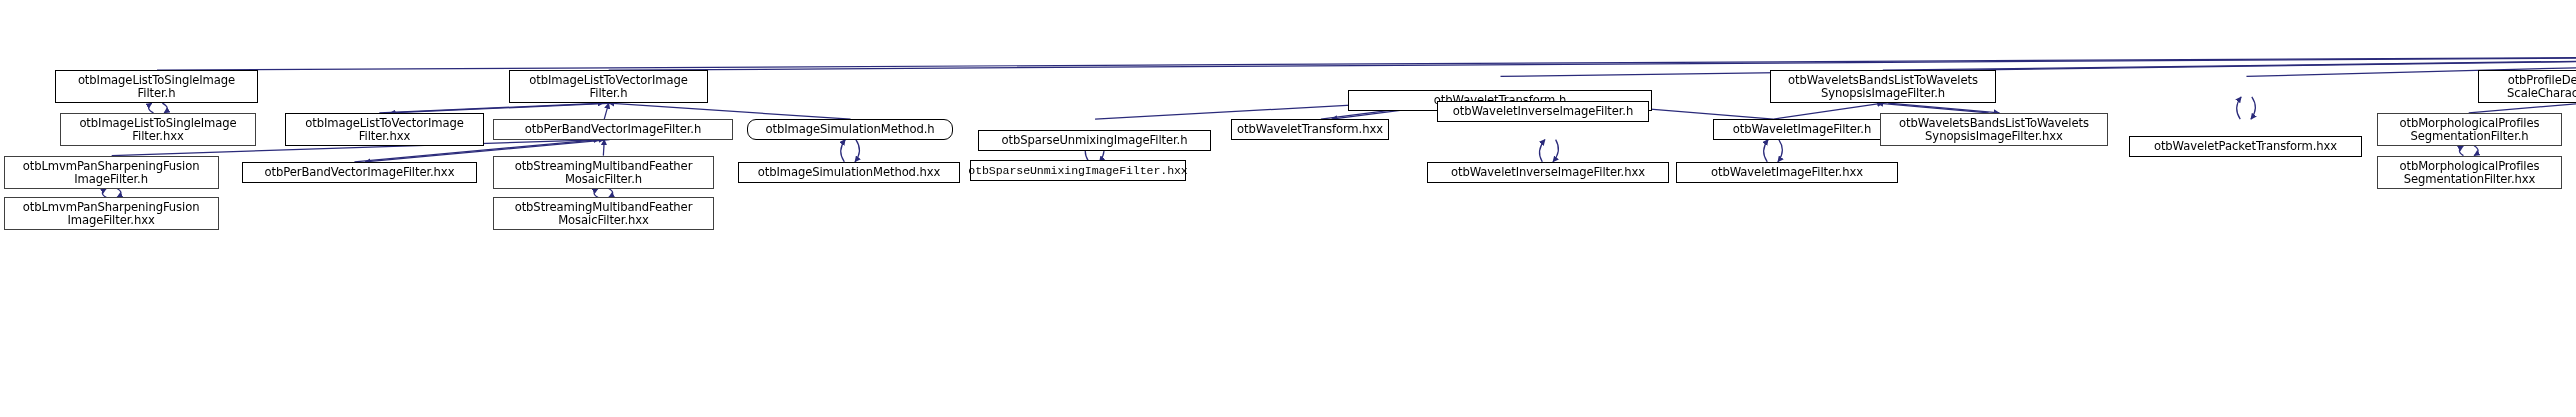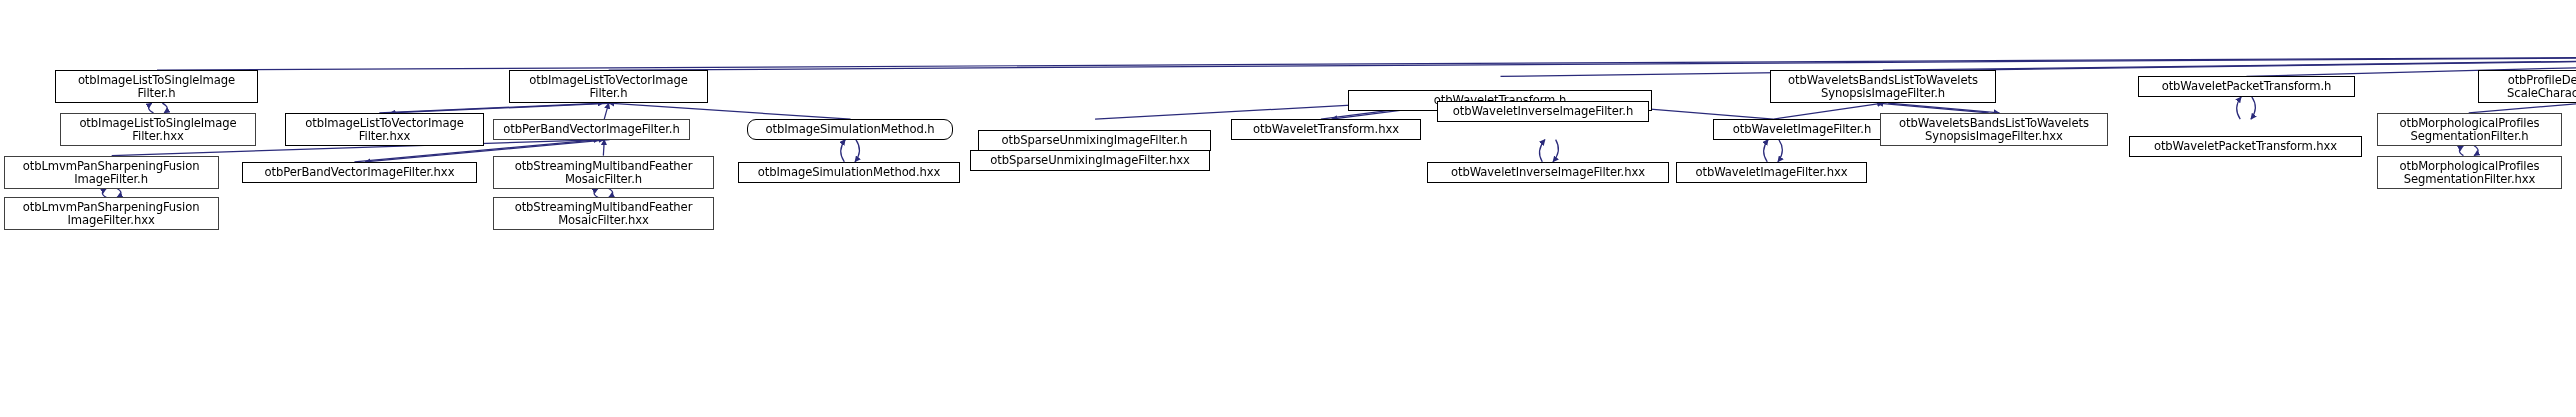--- a/index.html
+++ b/index.html
@@ -98,47 +98,46 @@
       <path d="M 672 222 Q 663 217 672 212" fill="none" stroke="#2a2a7a" stroke-width="1.4" marker-end="url(#arrow)"></path>
       <path d="M 684 212 Q 693 217 684 222" fill="none" stroke="#2a2a7a" stroke-width="1.4" marker-end="url(#arrow)"></path>
     </svg>
 <div class="node" style="left: 55px; top: 70px; width: 203px; height: 33px;">otbImageListToSingleImage
 Filter.h</div>
     <div class="node" style="left: 509px; top: 70px; width: 199px; height: 33px;">otbImageListToVectorImage
 Filter.h</div>
     <div class="node" style="left: 1348px; top: 76px; width: 304px; height: 20.5px; margin-top: 14px;">otbWaveletTransform.h</div>
     <div class="node" style="left: 1770px; top: 70px; width: 226px; height: 33px;">otbWaveletsBandsListToWavelets
 SynopsisImageFilter.h</div>
-    <div class="node" style="left: 2138px; top: 76px; width: 217px; height: 20.5px;">otbWaveletPacketTransform.h</div>
     <div class="node" style="left: 2478px; top: 70px; width: 212px; height: 33px;">otbProfileDerivativeToMulti
 ScaleCharacteristicsFilter.h</div>
     <div class="node thick" style="left: 60px; top: 113px; width: 196px; height: 33px;">otbImageListToSingleImage
 Filter.hxx</div>
     <div class="node" style="left: 285px; top: 113px; width: 199px; height: 33px;">otbImageListToVectorImage
 Filter.hxx</div>
-    <div class="node thick" style="left: 493px; top: 119px; width: 197px; height: 20.5px;">otbPerBandVectorImageFilter.h</div>
+    <div class="node thick" style="left: 493px; top: 119px; width: 240px; height: 20.5px;">otbPerBandVectorImageFilter.h</div>
     <div class="node" style="left: 747px; top: 119px; width: 206px; height: 20.5px; border-radius: 9px;">otbImageSimulationMethod.h</div>
     <div class="node" style="left: 978px; top: 119px; width: 233px; height: 20.5px; margin-top: 11px;">otbSparseUnmixingImageFilter.h</div>
-    <div class="node" style="left: 1231px; top: 119px; width: 190px; height: 20.5px;">otbWaveletTransform.hxx</div>
+    <div class="node" style="left: 1231px; top: 119px; width: 158px; height: 20.5px;">otbWaveletTransform.hxx</div>
     <div class="node" style="left: 1437px; top: 101px; width: 212px; height: 20.5px; text-align: right;">otbWaveletInverseImageFilter.h</div>
     <div class="node" style="left: 1685px; top: 119px; width: 178px; height: 20.5px; margin-left: 28px;">otbWaveletImageFilter.h</div>
     <div class="node thick" style="left: 1880px; top: 113px; width: 228px; height: 33px;">otbWaveletsBandsListToWavelets
 SynopsisImageFilter.hxx</div>
     <div class="node" style="left: 2129px; top: 136px; width: 233px; height: 20.5px;">otbWaveletPacketTransform.hxx</div>
     <div class="node thick" style="left: 2377px; top: 113px; width: 185px; height: 33px;">otbMorphologicalProfiles
 SegmentationFilter.h</div>
     <div class="node thick" style="left: 3.6px; top: 156px; width: 215px; height: 33px;">otbLmvmPanSharpeningFusion
 ImageFilter.h</div>
     <div class="node" style="left: 242px; top: 162px; width: 235px; height: 20.5px;">otbPerBandVectorImageFilter.hxx</div>
     <div class="node thick" style="left: 493px; top: 156px; width: 221px; height: 33px;">otbStreamingMultibandFeather
 MosaicFilter.h</div>
     <div class="node" style="left: 738px; top: 162px; width: 222px; height: 20.5px;">otbImageSimulationMethod.hxx</div>
-    <div class="node" style="left: 970px; top: 150px; width: 240px; height: 20.5px;">otbSparseUnmixingImageFilter.hxx</div>
+    <div class="node" style="left: 970px; top: 160px; width: 216px; height: 20.5px; font-family: Liberation Mono, monospace;">otbSparseUnmixingImageFilter.hxx</div>
     <div class="node" style="left: 1427px; top: 162px; width: 242px; height: 20.5px;">otbWaveletInverseImageFilter.hxx</div>
-    <div class="node" style="left: 1676px; top: 162px; width: 191px; height: 20.5px;">otbWaveletImageFilter.hxx</div>
+    <div class="node" style="left: 1676px; top: 162px; width: 222px; height: 20.5px;">otbWaveletImageFilter.hxx</div>
     <div class="node thick" style="left: 2377px; top: 156px; width: 185px; height: 33px;">otbMorphologicalProfiles
 SegmentationFilter.hxx</div>
     <div class="node thick" style="left: 3.6px; top: 197px; width: 215px; height: 33px;">otbLmvmPanSharpeningFusion
 ImageFilter.hxx</div>
     <div class="node thick" style="left: 493px; top: 197px; width: 221px; height: 33px;">otbStreamingMultibandFeather
 MosaicFilter.hxx</div>
   </div>
 
 
 </body></html>

